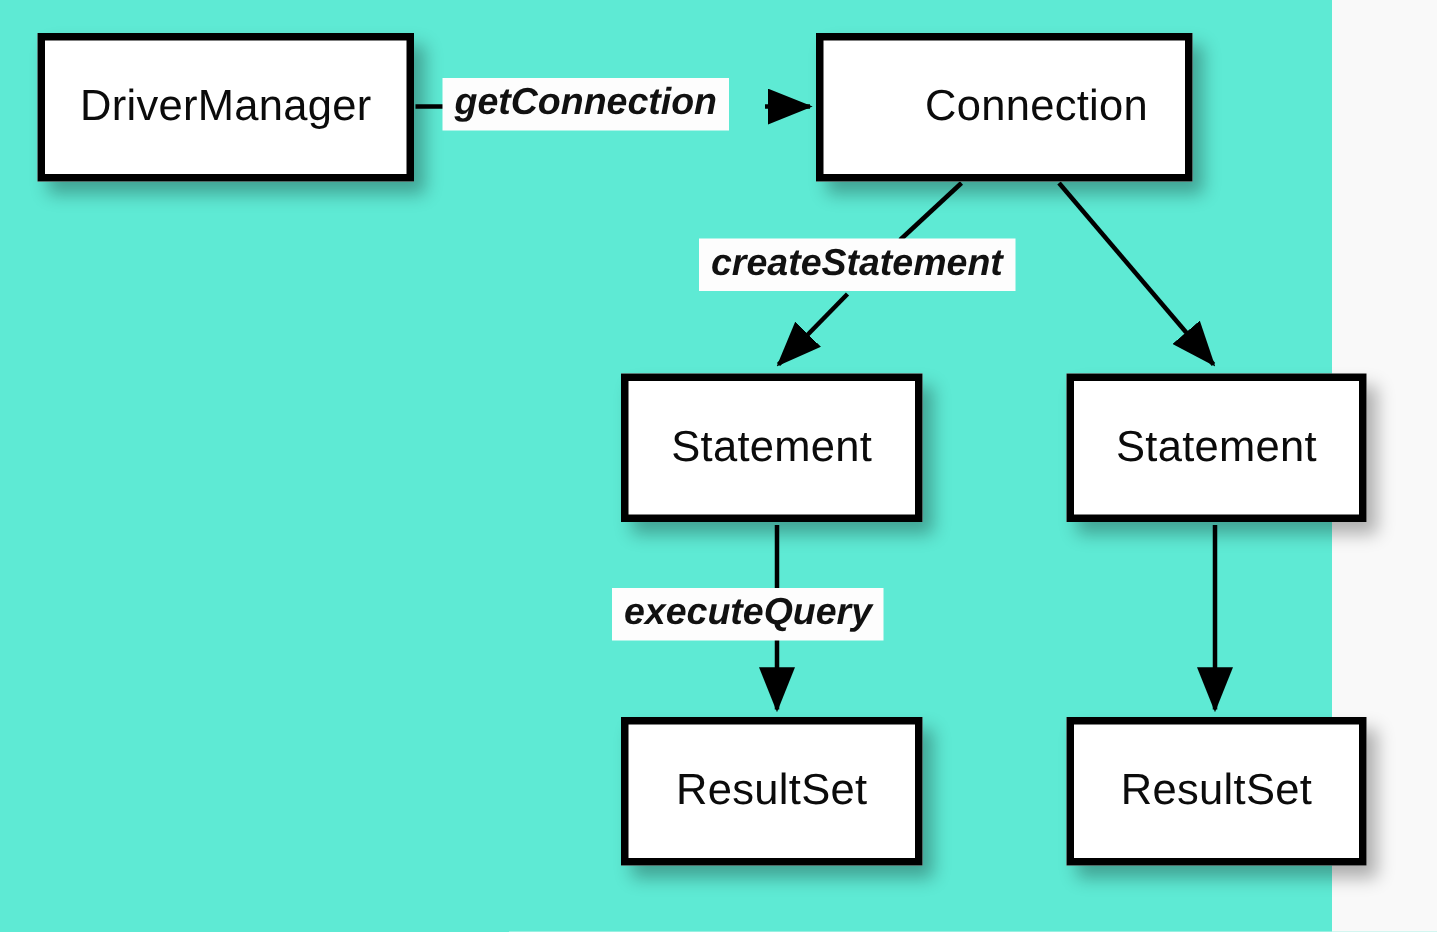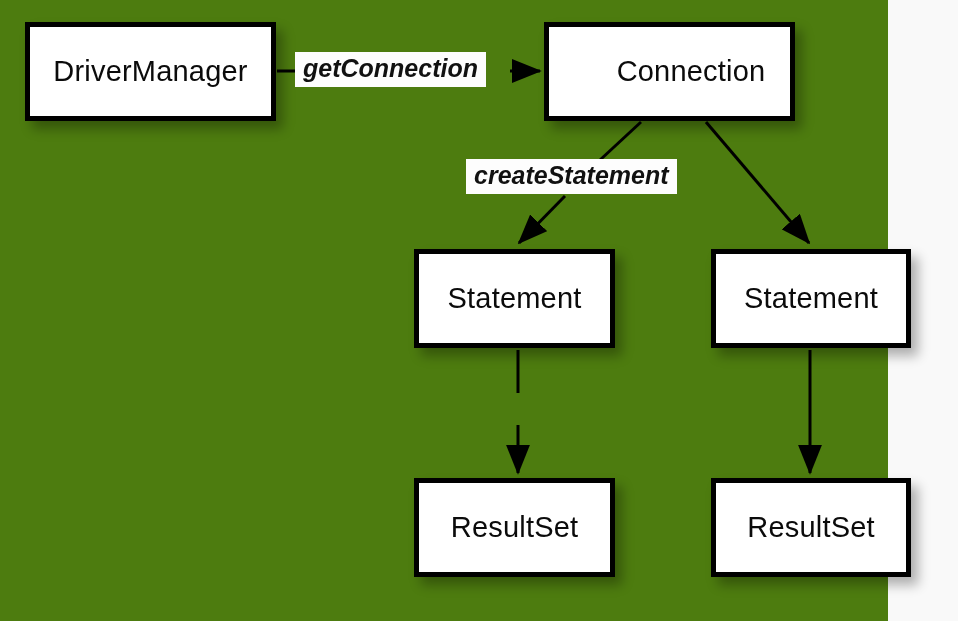--- a/index.html
+++ b/index.html
@@ -10,21 +10,21 @@
   body {
     width: 958px;
     height: 621px;
     overflow: hidden;
     font-family: "Liberation Sans", sans-serif;
   }
   #diagram {
     position: relative;
     width: 888px;
     height: 621px;
-    background: #4d7c0f;
+    background: #5eead4;
   }
   .edge-layer {
     position: absolute;
     left: 0;
     top: 0;
     width: 958px;
     height: 621px;
     pointer-events: none;
   }
   .node {
@@ -121,14 +121,15 @@
   </div>
 
   <div class="node" id="node-resultset-2">
     <span class="node-label">ResultSet</span>
   </div>
 
   <div class="edge-label" id="label-getconnection">getConnection</div>
 
   <div class="edge-label" id="label-createstatement">createStatement</div>
 
+  <div class="edge-label" id="label-executequery">executeQuery</div>
 
 </div>
 
 </body></html>

